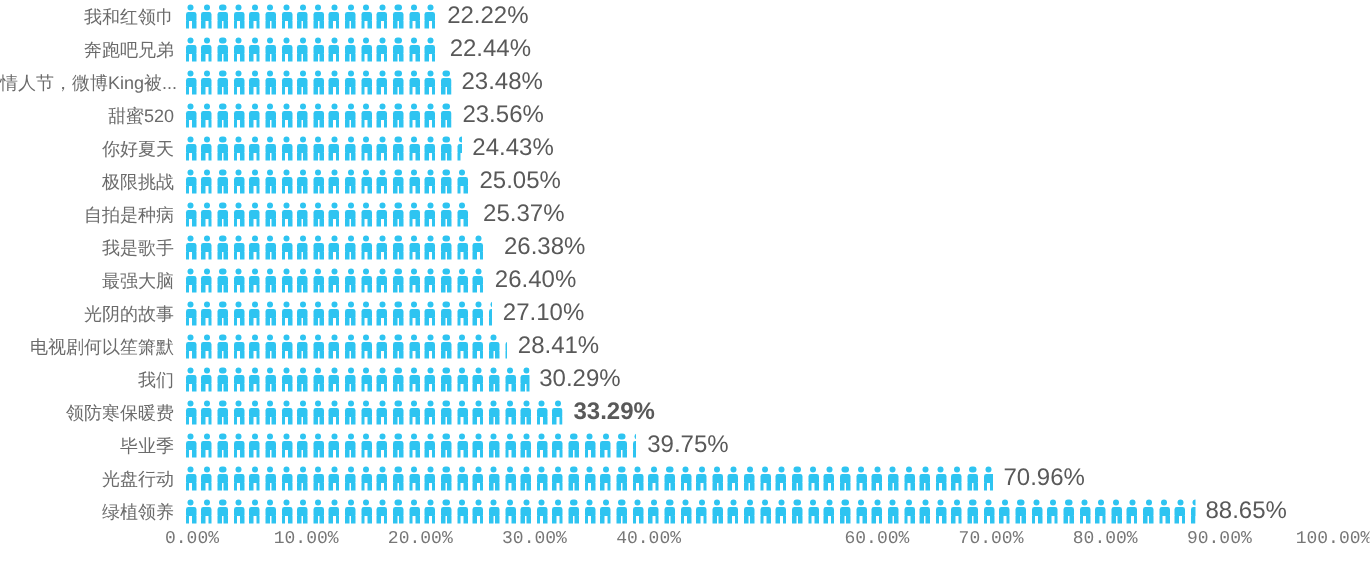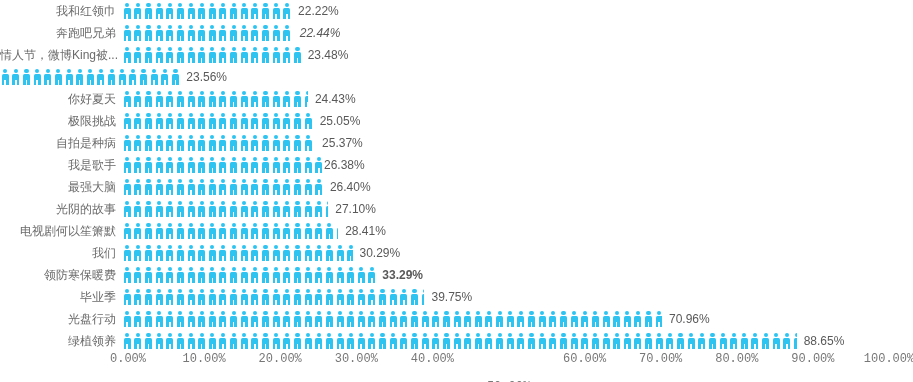--- a/index.html
+++ b/index.html
@@ -104,21 +104,21 @@
     width: 2.7px;
     height: 5.4px;
     background: var(--icon-color, #2ec4f1);
   }
 
   .row-value {
     position: absolute;
     top: 0;
     height: 22px;
     line-height: 22px;
-    font-size: 12px;
+    font-size: 16px;
     color: #595959;
     white-space: nowrap;
     padding-left: 7px;
   }
 
   .axis {
     position: absolute;
     left: 0;
     top: 344px;
     width: 913px;
@@ -345,21 +345,21 @@
               <span class="leg-r"></span>
             </div>
             <div class="person">
               <span class="head"></span>
               <span class="body"></span>
               <span class="leg-l"></span>
               <span class="leg-r"></span>
             </div>
             <div class="person"></div>
           </div>
-          <div class="row-value" style="left: 170.768px; font-style: italic;">22.44%</div>
+          <div class="row-value" style="left: 170.768px;">22.44%</div>
         </div>
       </div>
       <div class="row">
         <div class="row-label">情人节，微博King被...</div>
         <div class="row-track">
           <div class="icons" style="width: 178.683px; --icon-color: #2ec4f1;">
             <div class="person">
               <span class="head"></span>
               <span class="body"></span>
               <span class="leg-l"></span>
@@ -459,20 +459,21 @@
               <span class="head"></span>
               <span class="body"></span>
               <span class="leg-l"></span>
               <span class="leg-r"></span>
             </div>
           </div>
           <div class="row-value" style="left: 178.683px;">23.48%</div>
         </div>
       </div>
       <div class="row">
+        <div class="row-label">甜蜜520</div>
         <div class="row-track">
           <div class="icons" style="width: 179.292px; --icon-color: #2ec4f1;">
             <div class="person">
               <span class="head"></span>
               <span class="body"></span>
               <span class="leg-l"></span>
               <span class="leg-r"></span>
             </div>
             <div class="person">
               <span class="head"></span>
@@ -1034,21 +1035,21 @@
               <span class="leg-l"></span>
               <span class="leg-r"></span>
             </div>
             <div class="person">
               <span class="head"></span>
               <span class="body"></span>
               <span class="leg-l"></span>
               <span class="leg-r"></span>
             </div>
           </div>
-          <div class="row-value" style="left: 195px; text-align: center;">26.38%</div>
+          <div class="row-value" style="left: 207px; text-align: center;">26.38%</div>
         </div>
       </div>
       <div class="row">
         <div class="row-label">最强大脑</div>
         <div class="row-track">
           <div class="icons" style="width: 200.904px; --icon-color: #2ec4f1;">
             <div class="person">
               <span class="head"></span>
               <span class="body"></span>
               <span class="leg-l"></span>

